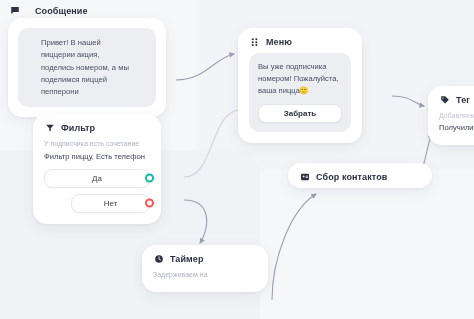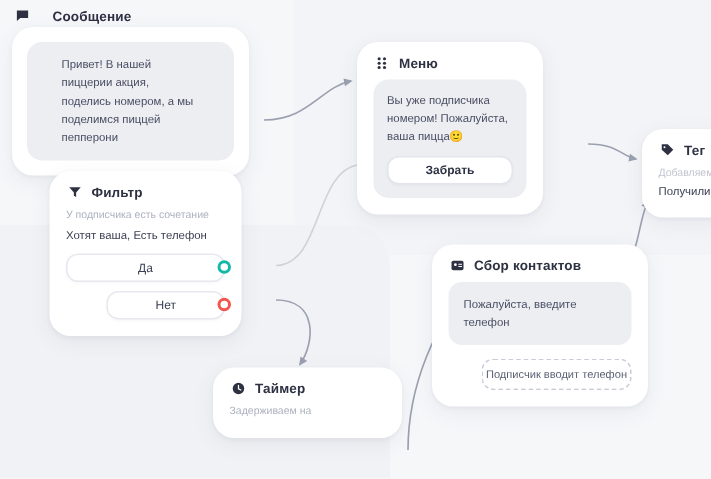--- a/index.html
+++ b/index.html
@@ -331,21 +331,21 @@
     <div class="card-header">
       <span class="card-icon">
         <svg width="10" height="10" viewBox="0 0 12 12">
           <path d="M1.4,2.2 H10.6 L6.9,6.3 V10 L5.1,8.9 V6.3 Z" fill="#2d3142"></path>
         </svg>
       </span>
       <span class="card-title">Фильтр</span>
     </div>
     <div class="card-body">
       <div class="filter-sub">У подписчика есть сочетание</div>
-      <div class="filter-val">Хотят ваша, Есть телефон</div>
+      <div class="filter-val">Фильтр пиццу, Есть телефон</div>
       <div class="choice">
         <span>Да</span>
         <span class="port yes"></span>
       </div>
       <div class="choice">
         <span>Нет</span>
         <span class="port no"></span>
       </div>
     </div>
   </div>
@@ -370,24 +370,20 @@
       <span class="card-icon">
         <svg width="10" height="10" viewBox="0 0 12 12">
           <rect x="1.2" y="2.2" width="9.6" height="7.6" rx="1.4" fill="#2d3142"></rect>
           <circle cx="4.3" cy="5.3" r="1.1" fill="#ffffff"></circle>
           <rect x="6.6" y="4.6" width="3.1" height="0.85" rx="0.4" fill="#ffffff"></rect>
           <rect x="6.6" y="6.4" width="3.1" height="0.85" rx="0.4" fill="#ffffff"></rect>
         </svg>
       </span>
       <span class="card-title">Сбор контактов</span>
     </div>
-    <div class="card-body">
-      <div class="bubble">Пожалуйста, введите телефон</div>
-      <div class="dashed-field">Подписчик вводит телефон</div>
-    </div>
   </div>
 
   <div class="card" id="node-tag">
     <div class="card-header">
       <span class="card-icon">
         <svg width="10" height="10" viewBox="0 0 12 12">
           <path d="M1.4,1.4 H6.2 L10.6,5.8 L6.2,10.2 L1.4,5.8 Z" fill="#2d3142"></path>
           <circle cx="3.6" cy="3.7" r="0.8" fill="#ffffff"></circle>
         </svg>
       </span>

